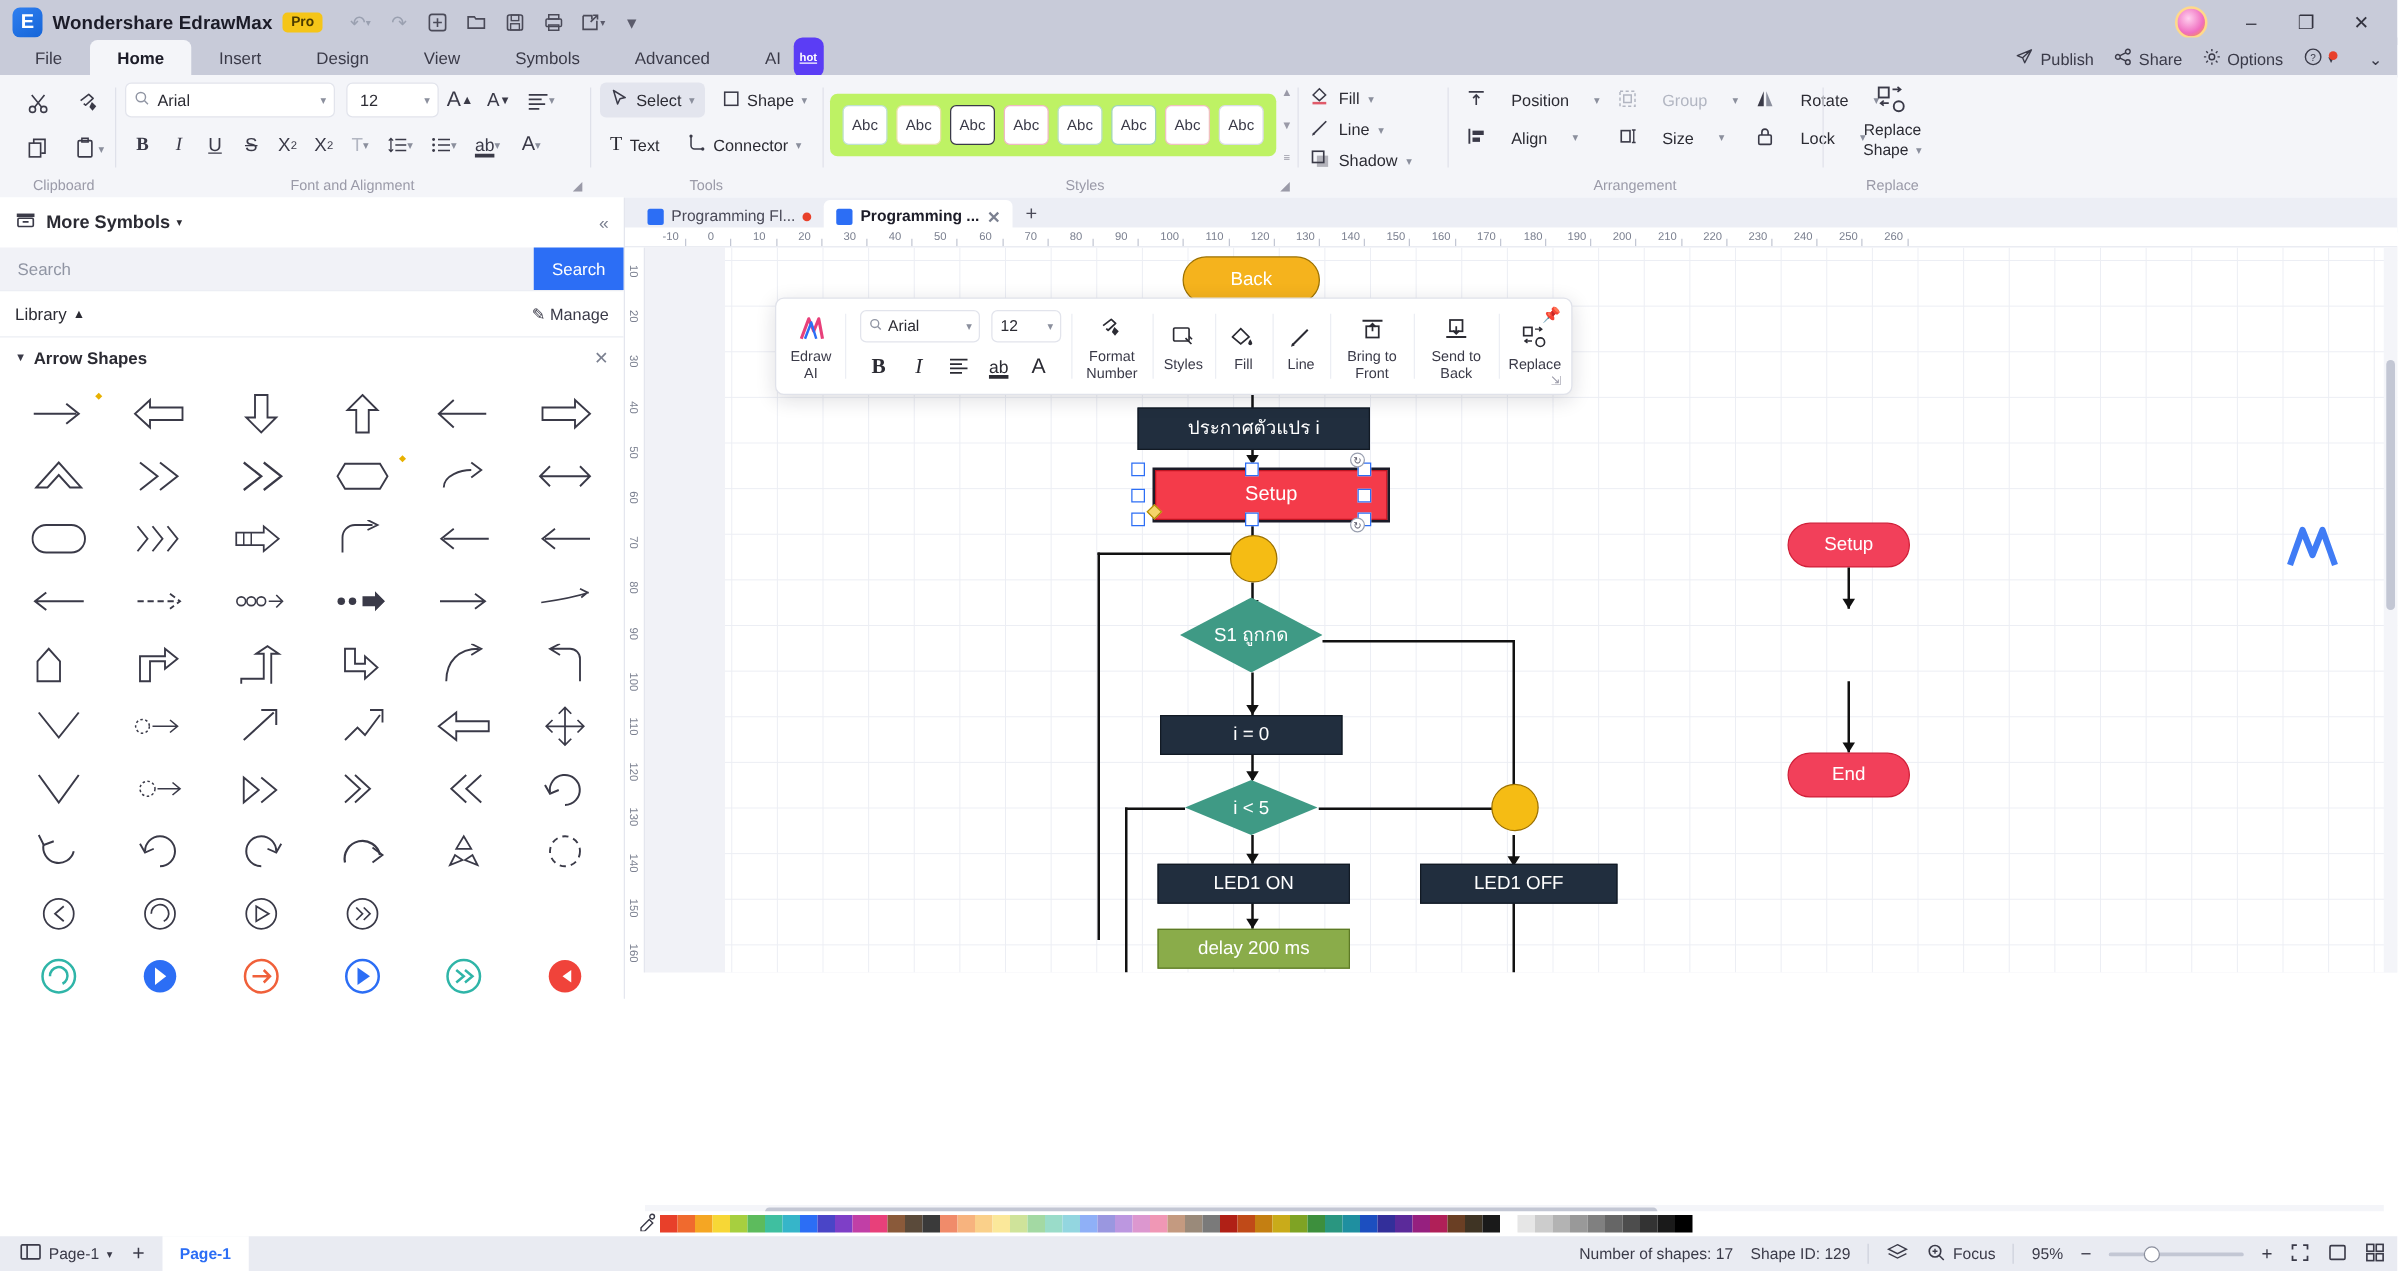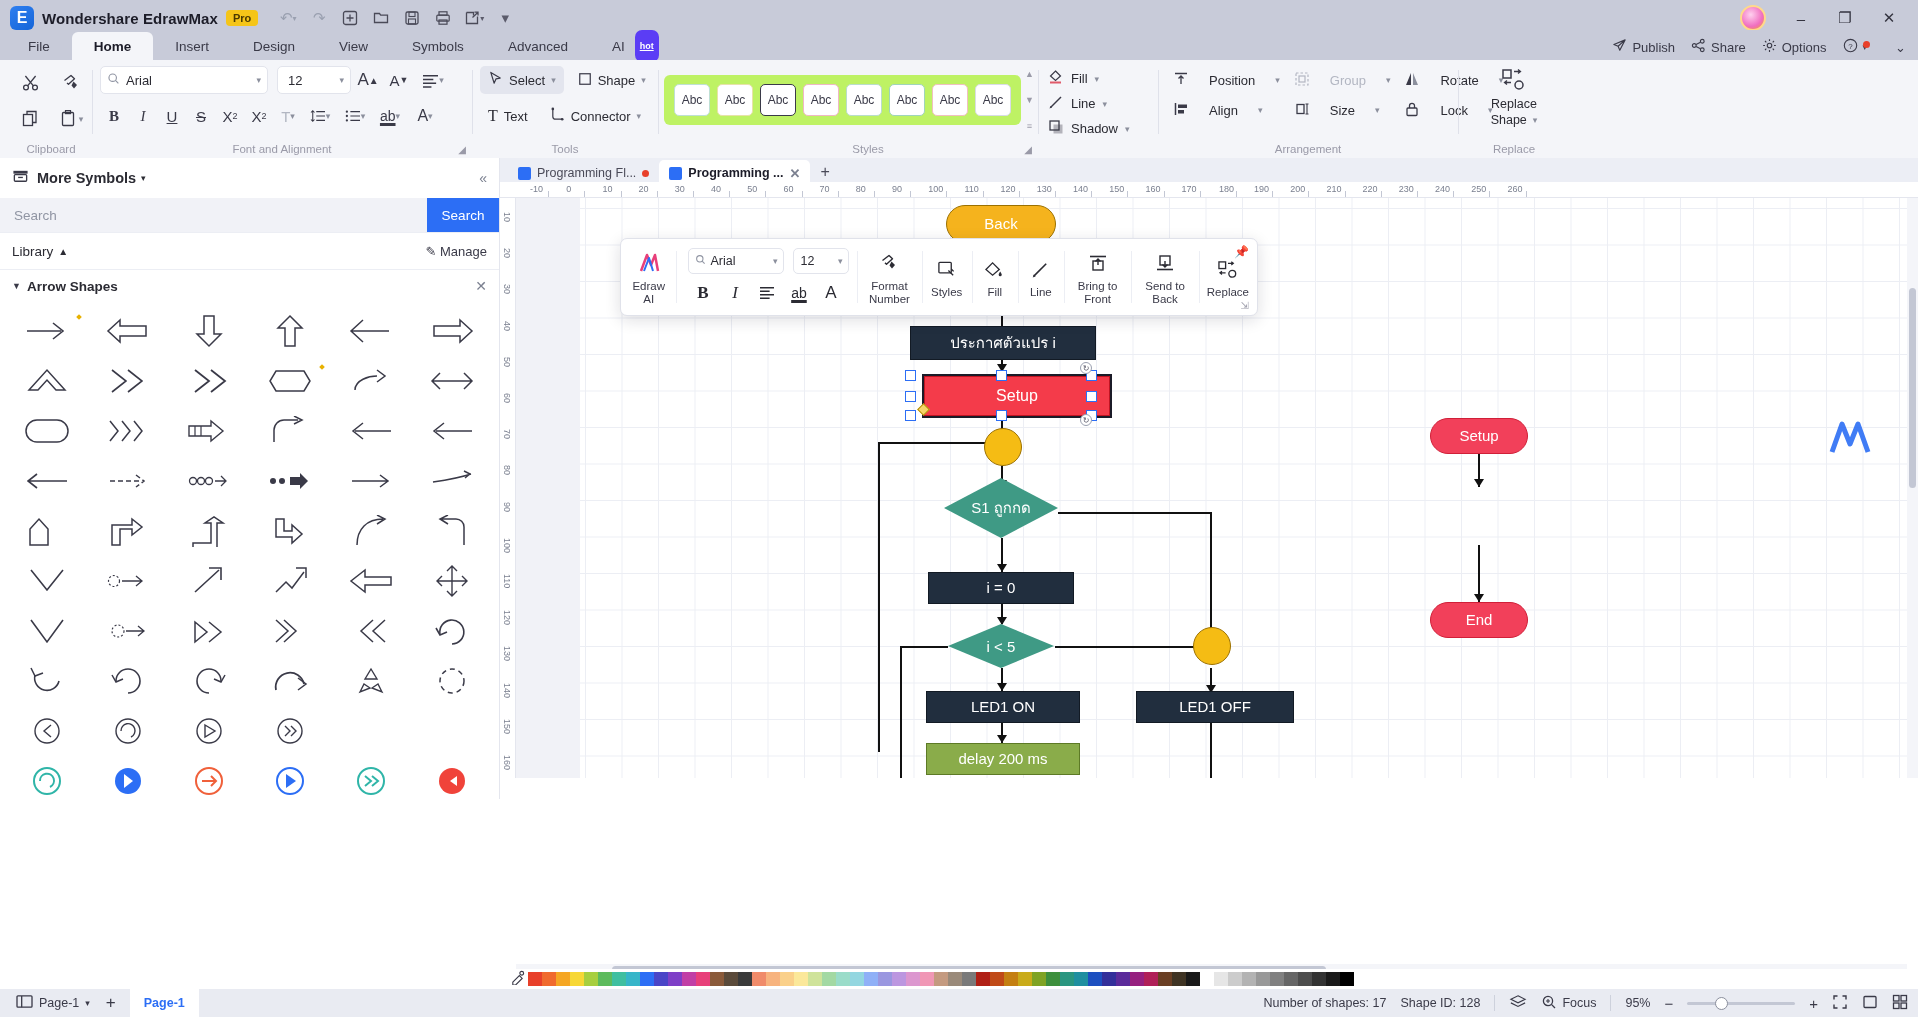--- a/index.html
+++ b/index.html
@@ -1547,21 +1547,21 @@
             </svg>
         </span>
         <span>Page-1</span>
         <span style="font-size:9px">▾</span>
       </div>
       <div class="sb-pagebtn" style="font-size:17px">+</div>
       <div class="sb-pagetab">Page-1</div>
     </div>
     <div class="sb-right">
       <span>Number of shapes: 17</span>
-      <span>Shape ID: 128</span>
+      <span>Shape ID: 129</span>
       <span class="sep-v"></span>
       <span>
         <svg width="18" height="16" viewBox="0 0 20 18">
             <path d="M10 2L18 6l-8 4-8-4z" fill="none" stroke="#3a3a48" stroke-width="1.3"></path>
             <path d="M2 10l8 4 8-4" fill="none" stroke="#3a3a48" stroke-width="1.3"></path>
           </svg>
       </span>
       <span style="display:flex;align-items:center;gap:5px">
         <span>
           <svg width="16" height="16" viewBox="0 0 16 16">

